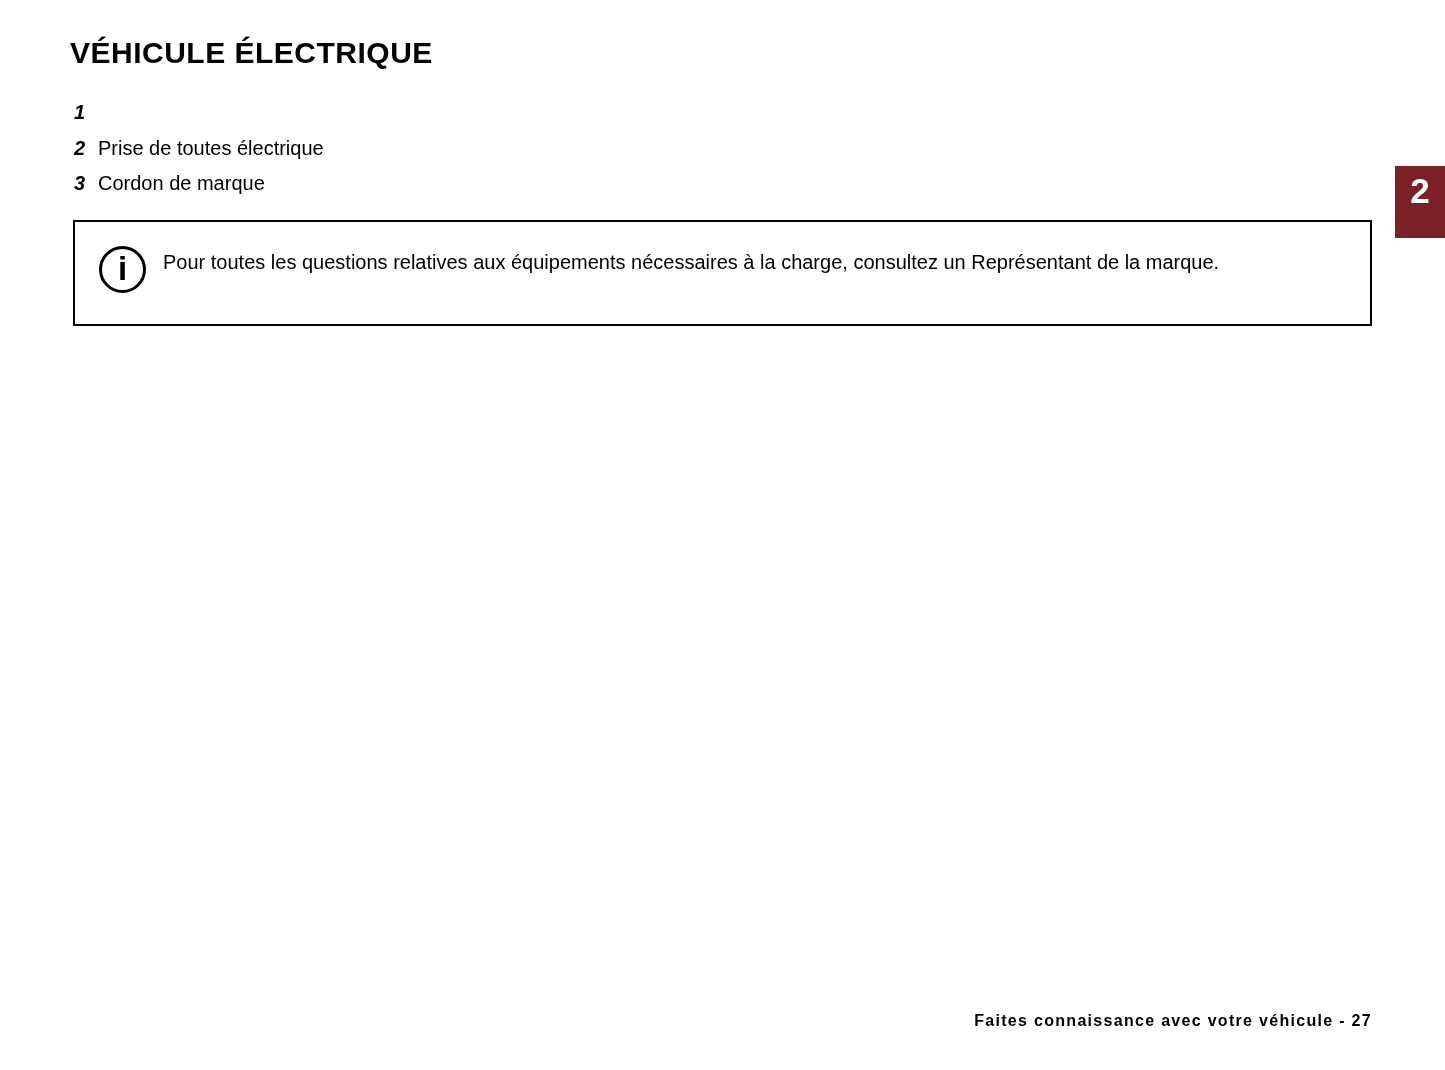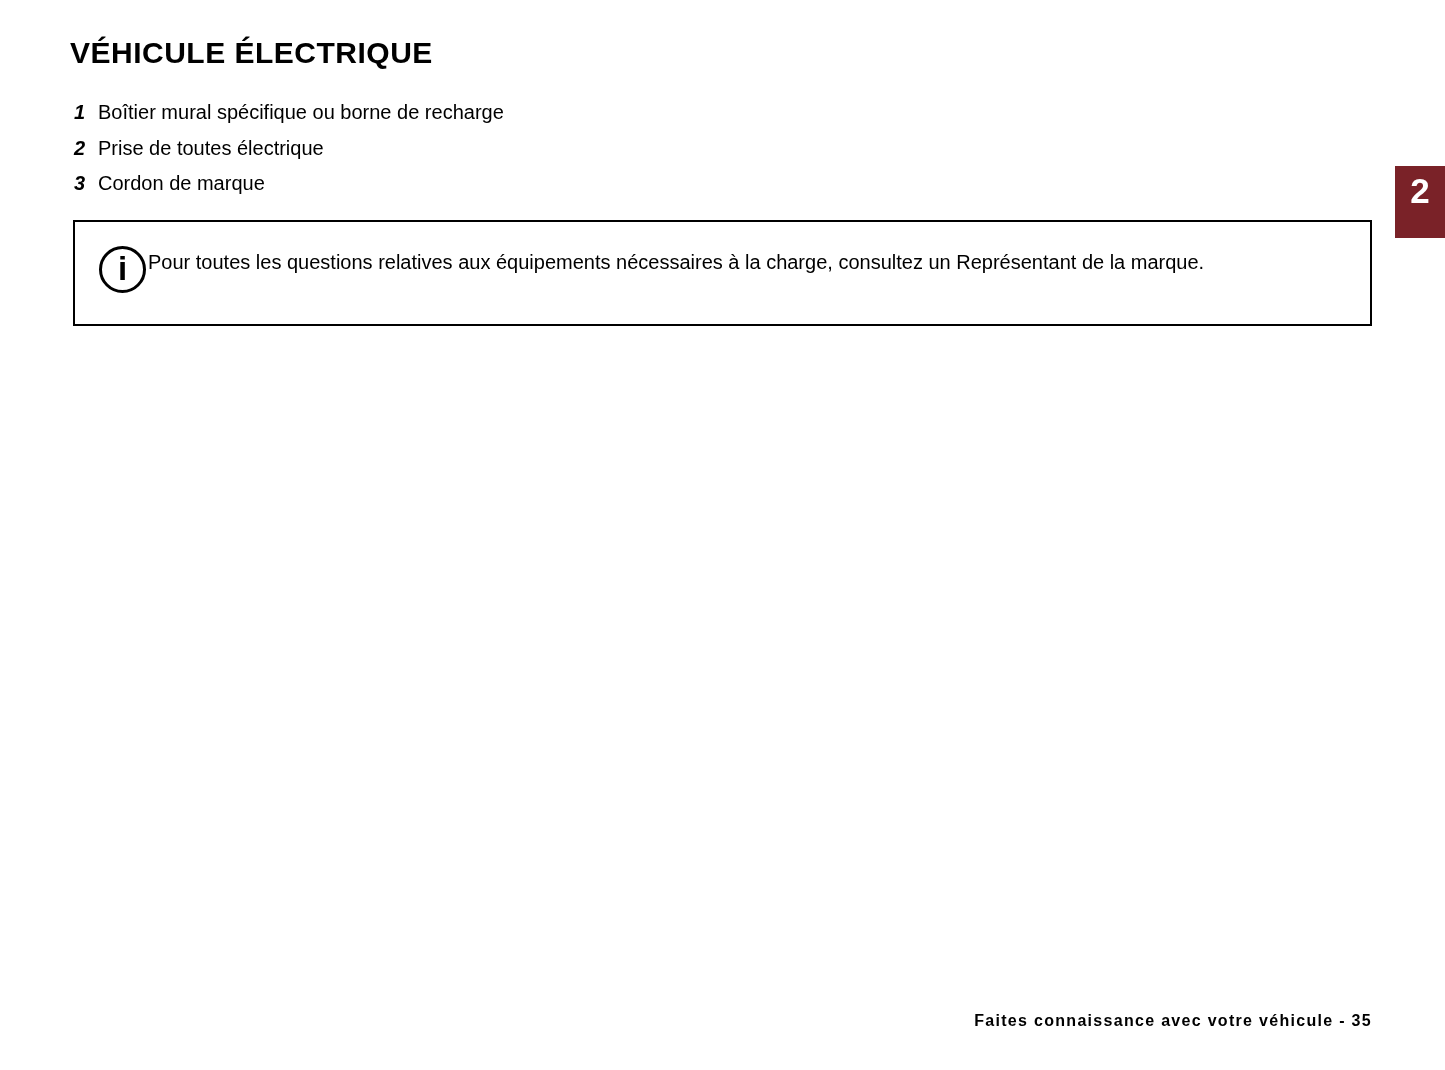--- a/index.html
+++ b/index.html
@@ -63,21 +63,21 @@
     display: flex;
     align-items: center;
     justify-content: center;
     font-size: 33px;
     font-weight: 600;
     line-height: 1;
     padding-bottom: 2px;
   }
   .info-text {
     position: absolute;
-    left: 73px;
+    left: 88px;
     top: 25px;
     width: 1145px;
     font-size: 20px;
     line-height: 31px;
   }
 
   .section-tab {
     position: absolute;
     right: 0;
     top: 166px;
@@ -105,32 +105,31 @@
   }
 </style>
 </head>
 <body>
 
 <h1 class="page-title">VÉHICULE ÉLECTRIQUE</h1>
 
 <div class="legend">
   <div class="legend-row">
     <span class="legend-num">1</span>
-    <span class="legend-label">Boîtier mural spécifique ou borne de recharge</span>
   </div>
   <div class="legend-row">
     <span class="legend-num">2</span>
     <span class="legend-label">Prise de toutes électrique</span>
   </div>
   <div class="legend-row">
     <span class="legend-num">3</span>
     <span class="legend-label">Cordon de marque</span>
   </div>
 </div>
 
 <div class="info-box">
   <span class="info-icon">i</span>
   <div class="info-text">Pour toutes les questions relatives aux équipements nécessaires à la charge, consultez un Représentant de la marque.</div>
 </div>
 
 <div class="section-tab">2</div>
 
-<div class="footer">Faites connaissance avec votre véhicule - 35</div>
+<div class="footer">Faites connaissance avec votre véhicule - 27</div>
 
 </body></html>

